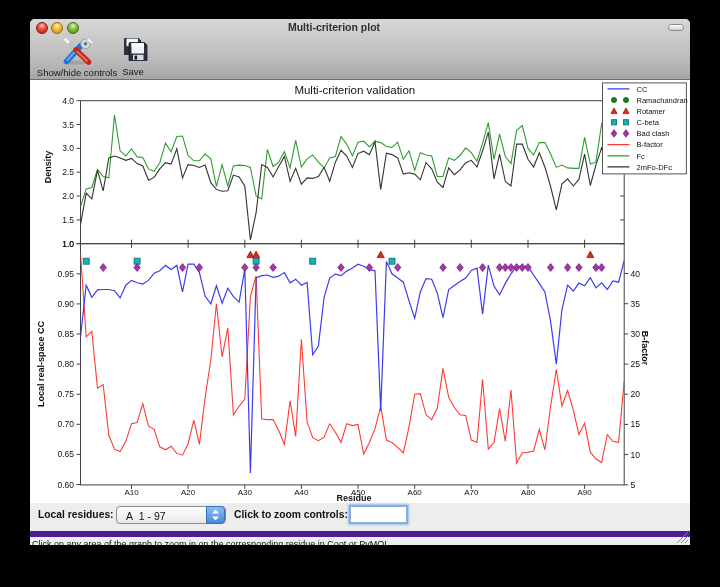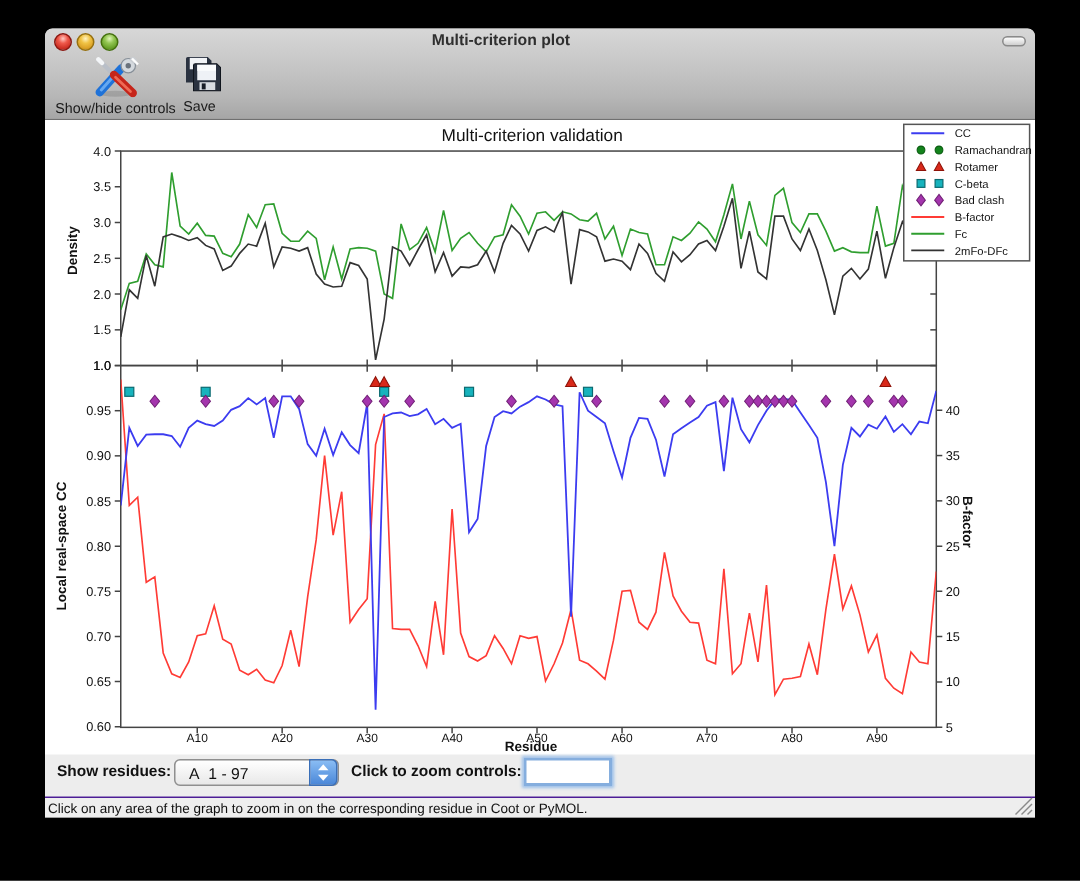--- a/index.html
+++ b/index.html
@@ -13,21 +13,21 @@
 .tl { position:absolute; top:2.5px; width:12px; height:12px; border-radius:6px; }
 #tlr { left:5.7px;  background:radial-gradient(circle at 50% 28%, #ffc9c2 0%, #ef5a4c 35%, #d03327 70%, #a5201a 100%); border:0.5px solid #8c1812;}
 #tly { left:21.4px; background:radial-gradient(circle at 50% 28%, #fff3c2 0%, #f0c345 35%, #dca328 70%, #ab7c14 100%); border:0.5px solid #96700f;}
 #tlg { left:37.2px; background:radial-gradient(circle at 50% 28%, #e0f5b8 0%, #93c653 35%, #6ba32b 70%, #4d7f12 100%); border:0.5px solid #44700d;}
 #pill { position:absolute; right:6px; top:4.5px; width:16px; height:7px; border-radius:3.5px;
   background:linear-gradient(#fdfdfd,#cfcfcf); border:1px solid #8a8a8a; }
 .tool { position:absolute; top:19px; text-align:center; color:#1a1a1a; font-size:9.5px; }
 #client { position:absolute; left:0; top:61px; width:660px; height:424px; background:#fff; }
 #ctrl { position:absolute; left:0; top:484px; width:660px; height:28px; background:#ededed; }
 #status { position:absolute; left:0; top:512px; width:660px; height:14px; background:#eeeeee;
-  border-top:1px solid #4c1d95; font-size:9px; color:#111; }
+  border-top:6px solid #4c1d95; font-size:9px; color:#111; }
 #status span { position:absolute; left:2px; top:2px; }
 .blab { font-weight:bold; font-size:10.3px; color:#111; position:absolute; top:6px; }
 #combo { position:absolute; left:86px; top:3px; width:110px; height:18px; border:1px solid #8f8f8f;
   border-radius:4px; background:linear-gradient(#ffffff,#e8e8e8); }
 #combo .txt { position:absolute; left:9px; top:3px; font-size:10.5px; color:#111; }
 #combo .step { position:absolute; right:0; top:-1px; width:19px; height:18px; border-radius:0 4px 4px 0;
   background:linear-gradient(#8abdf4,#4a87d8); border:1px solid #3a6fb8; }
 #zoomin { position:absolute; left:319px; top:2px; width:59px; height:19px; background:#fff;
   border:2px solid #85aede; box-shadow:0 0 2px 1px #9cc0ea; }
 #grip { position:absolute; right:1px; bottom:1px; width:13px; height:13px; }
@@ -236,21 +236,21 @@
 <text x="606.5" y="136.2" font-size="7.5" fill="#111">Bad clash</text>
 <line x1="577.5" y1="144.6" x2="599.5" y2="144.6" stroke="#ff3b35" stroke-width="1.3"></line>
 <text x="606.5" y="147.4" font-size="7.5" fill="#111">B-factor</text>
 <line x1="577.5" y1="155.8" x2="599.5" y2="155.8" stroke="#2f9e2f" stroke-width="1.3"></line>
 <text x="606.5" y="158.6" font-size="7.5" fill="#111">Fc</text>
 <line x1="577.5" y1="166.9" x2="599.5" y2="166.9" stroke="#333333" stroke-width="1.3"></line>
 <text x="606.5" y="169.7" font-size="7.5" fill="#111">2mFo-DFc</text>
 </svg>
  </div>
  <div id="ctrl">
-   <span class="blab" style="left:8px;">Show residues:</span>
+   <span class="blab" style="left:8px;">Local residues:</span>
    <div id="combo">
         <span class="txt">A&nbsp;&nbsp;1 - 97</span>
      <div class="step">
        <svg width="17" height="16" viewBox="0 0 17 16" style="display:block">
         <path d="M 8.5 2.5 L 12 6.5 L 5 6.5 Z" fill="#fff"></path>
         <path d="M 8.5 13.5 L 12 9.5 L 5 9.5 Z" fill="#fff"></path>
        </svg>
      </div>
    </div>
    <span class="blab" style="left:204px;">Click to zoom controls:</span>

